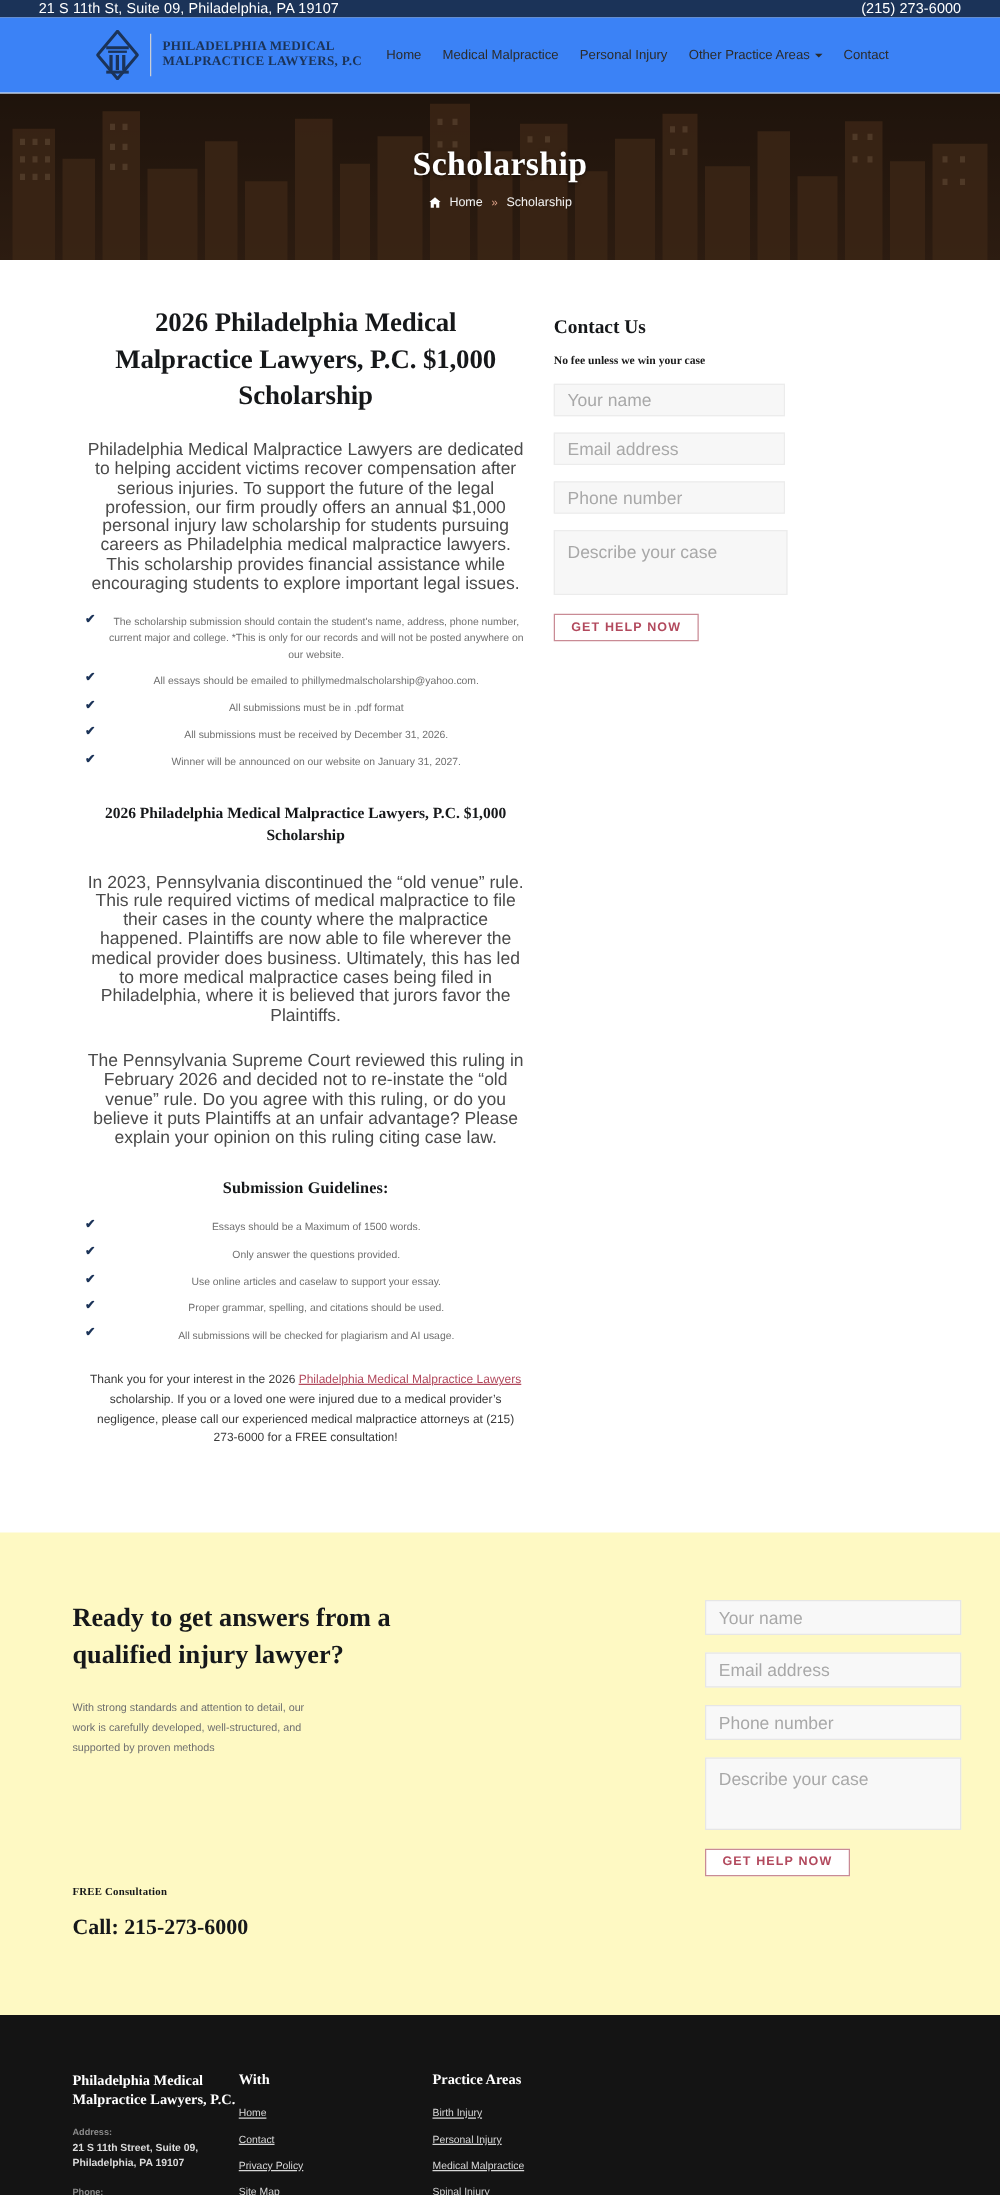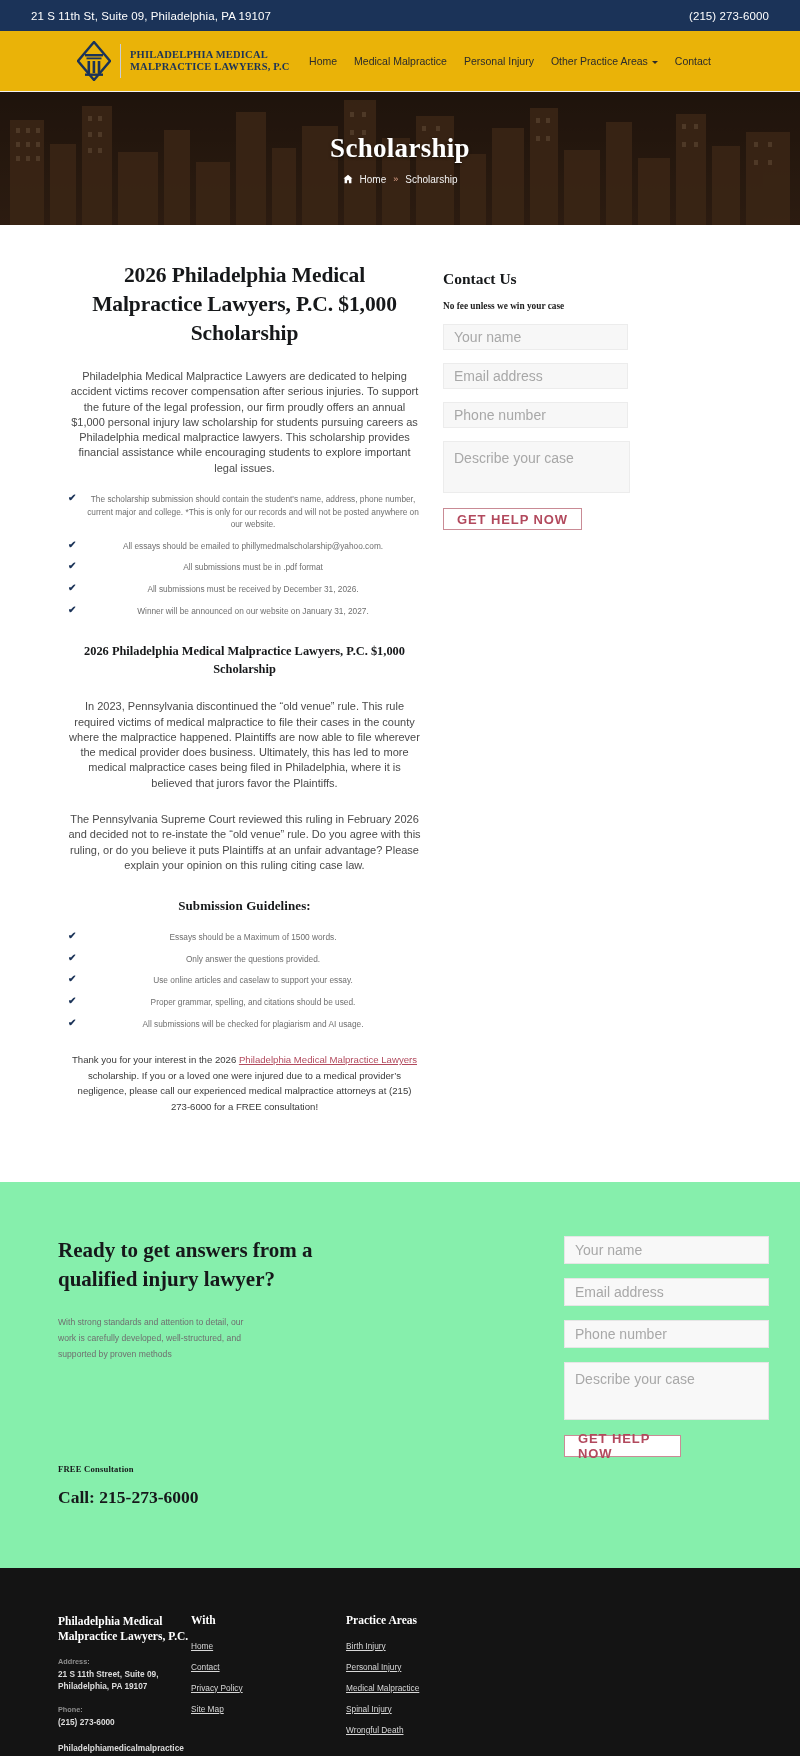--- a/index.html
+++ b/index.html
@@ -8,29 +8,29 @@
     font-family:"Liberation Sans", sans-serif;
     background:#ffffff;
     color:#333;
     -webkit-font-smoothing:antialiased;
   }
   .page { width:800px; position:relative; }
 
   
   .topbar {
     background:#1b3358; color:#ffffff;
-    height:31px; display:flex; align-items:center;
+    height:14px; display:flex; align-items:center;
     padding:0 31px; justify-content:space-between;
     font-size:11.5px; letter-spacing:.1px;
   }
   .topbar .tb-phone { font-size:11.5px; }
 
   
   .header {
-    height:61px; background:#eab308;
+    height:61px; background:#3b82f6;
     display:flex; align-items:center; padding:0 31px;
     border-bottom:1px solid #f0f0f0;
   }
   .brand { display:flex; align-items:center; gap:9px; margin-left:46px; }
   .logo-mark { width:34px; height:40px; position:relative; flex:none; }
   .brand-divider { width:1px; height:34px; background:#c9ced6; }
   .brand-text {
     font-family:"Liberation Serif", serif;
     font-size:10.5px; line-height:12.5px; color:#1b3358;
     letter-spacing:.2px; font-weight:700;
@@ -64,21 +64,21 @@
   .main { display:flex; padding:36px 31px 0 31px; gap:0; }
   .col-left { width:390px; padding-left:37px;text-align:center; }
   .col-right { width:218px; margin-left:22px; padding-top:9px;}
 
   h1.post-title {
     font-family:"Liberation Serif", serif;
     font-size:21.5px; line-height:29px; color:#16181a; font-weight:700;
     letter-spacing:-.1px;
   }
   p.body-text {
-    font-size:11px; line-height:15.3px; color:#4a4a4a; margin-top:21px;
+    font-size:14px; line-height:15.3px; color:#4a4a4a; margin-top:21px;
   }
   h2.sec-head {
     font-family:"Liberation Serif", serif;
     font-size:13px; color:#16181a; font-weight:700; margin-top:25px;
     letter-spacing:.1px;
   }
   h3.sub-head {
     font-family:"Liberation Serif", serif;
     font-size:12.4px; line-height:18px; color:#16181a; font-weight:700; margin-top:25px;
   }
@@ -104,26 +104,26 @@
   }
   .fld {
     width:185px; height:26px; background:#f7f7f7; border:1px solid #ececec;
     margin-top:13px; display:flex; align-items:center; padding:0 10px;
     font-size:14px; color:#a8a8a8;
   }
   .fld.area { height:52px; align-items:flex-start; padding-top:8px; width:187px;}
   .btn-outline {
     margin-top:15px; display:inline-flex; align-items:center; justify-content:center;
     height:22px; padding:0 13px; border:1px solid #c98b95; color:#b2495d;
-    font-size:13px; font-weight:700; letter-spacing:.9px; background:#fff;
+    font-size:10px; font-weight:700; letter-spacing:.9px; background:#fff;
   }
 
   
   .cta {
-    margin-top:67px; background:#86efac; padding:54px 31px 60px 31px;
+    margin-top:67px; background:#fef9c3; padding:54px 31px 60px 31px;
     display:flex;
   }
   .cta-left { width:330px; padding-left:27px; }
   .cta-left h2 {
     font-family:"Liberation Serif", serif; font-size:21px; line-height:29px;
     color:#16181a; font-weight:700;
   }
   .cta-left p.small {
     font-size:8.6px; line-height:16px; color:#6f6f6f; margin-top:20px; max-width:205px;
   }

